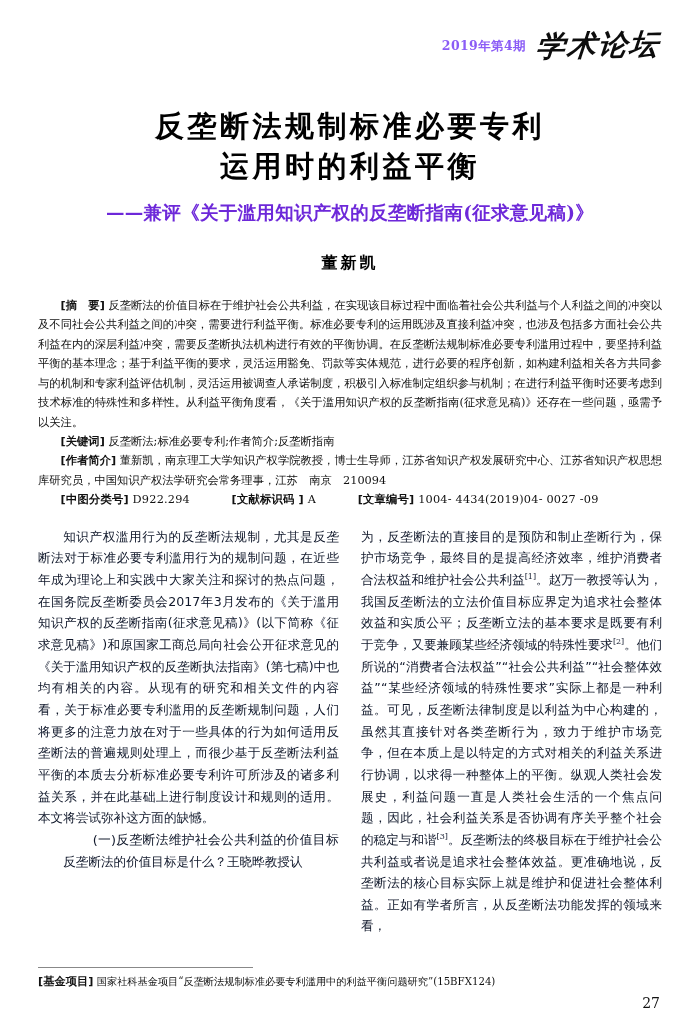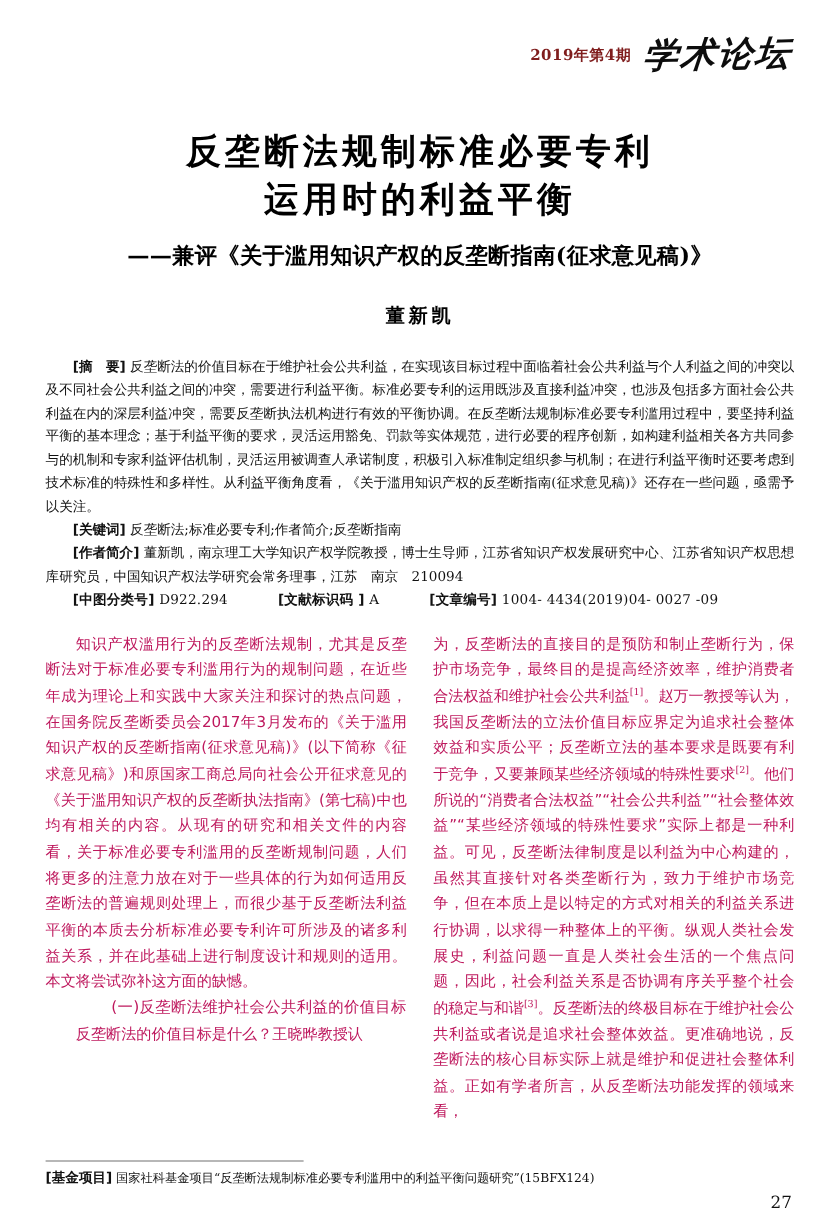--- a/index.html
+++ b/index.html
@@ -30,21 +30,21 @@
     display: flex;
     align-items: flex-end;
     justify-content: flex-end;
     padding-right: 2px;
   }
   .issue-line {
     font-family: "DejaVu Serif", serif;
     font-size: 12.5px;
     font-weight: bold;
     letter-spacing: 0.4px;
-    color: #7f1d1d;
+    color: #8b5cf6;
     padding-bottom: 7px;
     margin-right: 10px;
     white-space: nowrap;
   }
   .journal-logo {
     font-family: "DejaVu Serif", serif;
     font-size: 29px;
     font-weight: bold;
     font-style: italic;
     letter-spacing: 2px;
@@ -68,21 +68,21 @@
     letter-spacing: 3.5px;
     color: #000;
   }
   .main-title .tl2 { display: block; }
   .subtitle {
     font-family: "DejaVu Serif", serif;
     font-size: 18.5px;
     font-weight: bold;
     letter-spacing: 0.3px;
     margin-top: 14px;
-    color: #000000;
+    color: #6d28d9;
   }
   .author {
     font-family: "DejaVu Serif", serif;
     font-size: 16px;
     font-weight: bold;
     letter-spacing: 3px;
     margin-top: 28px;
     color: #000;
   }
 
@@ -128,21 +128,21 @@
     margin-top: 16px;
     display: flex;
     gap: 22px;
     height: 382px;
   }
   .col {
     width: 301px;
     font-family: "DejaVu Sans", sans-serif;
     font-size: 12.6px;
     line-height: 1.72;
-    color: #be185d;
+    color: #0f172a;
     text-align: justify;
     text-justify: inter-character;
   }
   .col p {
     margin: 0;
     text-indent: 2em;
   }
   .col p.cont { text-indent: 0; }
   .h-section {
     text-align: center;

